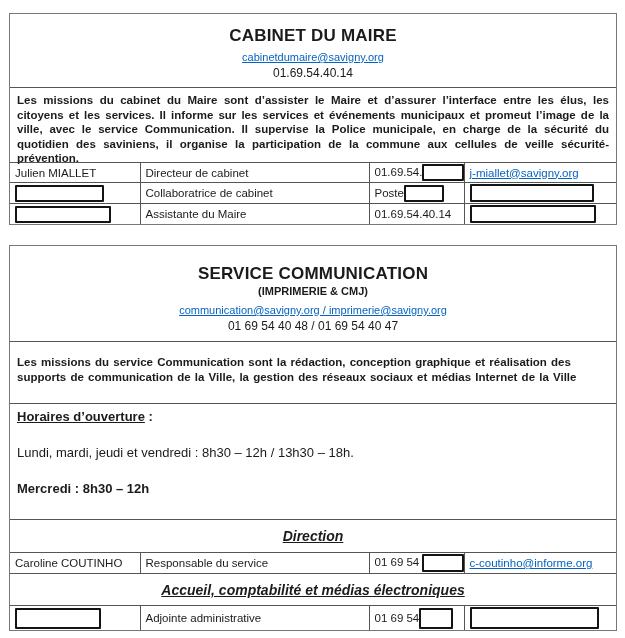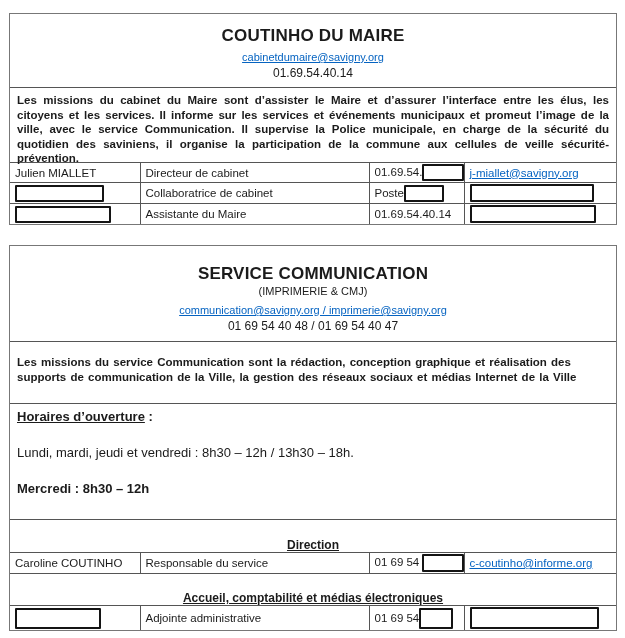--- a/index.html
+++ b/index.html
@@ -17,21 +17,21 @@
     background:#fff;
     box-sizing:content-box;
   }
   .box + .box { margin-top:20px; }
 
   
   .box-header { text-align:center; box-sizing:border-box; }
   .b1-header { height:74px; padding-top:13px; border-bottom:1px solid #555; }
   .b2-header { height:95px; padding-top:19px; }
   .title { font-size:17px; font-weight:bold; letter-spacing:.2px; margin:0; line-height:18px; }
-  .subtitle { font-size:11px; font-weight:normal; margin-top:2px; line-height:13px; }
+  .subtitle { font-size:11px; font-weight:bold; margin-top:2px; line-height:13px; }
   .hdr-link-line { margin-top:4px; line-height:13px;text-align:center; }
   .hdr-phone-line { font-size:12px; margin-top:3px; line-height:13px; }
   .link { color:#0563c1; text-decoration:underline; font-size:11px; cursor:pointer; }
   .cell-link { font-size:11.5px; }
 
   
   .missions {
     font-size:11.5px; font-weight:bold; line-height:14.6px;
     box-sizing:border-box; word-spacing:1px;
   }
@@ -46,22 +46,22 @@
     font-size:13px; line-height:14px;
   }
   .hours-heading { font-weight:bold; }
   .hours-heading .u { text-decoration:underline; }
   .hours-line1 { margin-top:22px; }
   .hours-line2 { margin-top:22px;font-weight:bold; }
 
   
   .subhead {
     border-top:1px solid #555;
-    display:flex; align-items:flex-end; justify-content:center;
-    font-weight:bold; font-size:12px; box-sizing:border-box;
+    display:flex; align-items:center; justify-content:center;
+    font-weight:bold; font-size:14px; box-sizing:border-box;font-style:italic;
   }
   .subhead span { text-decoration:underline; }
   .subhead-direction { height:33px; }
   .subhead-accueil { height:32px; }
 
   
   .tbl-wrap { border-top:1px solid #555; }
   table.dir { width:100%; border-collapse:collapse; table-layout:fixed; }
   table.dir td {
     border-left:1px solid #555;
@@ -82,21 +82,21 @@
     vertical-align:middle;
   }
 </style>
 </head>
 <body>
 
 <div class="page">
 
   <section class="box">
     <div class="box-header b1-header">
-      <div class="title">COUTINHO DU MAIRE</div>
+      <div class="title">CABINET DU MAIRE</div>
       <div class="hdr-link-line">
         <a class="link">cabinetdumaire@savigny.org</a>
       </div>
       <div class="hdr-phone-line">01.69.54.40.14</div>
     </div>
 
     <div class="missions b1-missions">Les missions du cabinet du Maire sont d’assister le Maire et d’assurer l’interface entre les élus, les citoyens et les services. Il informe sur les services et événements municipaux et promeut l’image de la ville, avec le service Communication. Il supervise la Police municipale, en charge de la sécurité du quotidien des saviniens, il organise la participation de la commune aux cellules de veille sécurité-prévention.</div>
 
     <table class="dir multirow">
       <colgroup>

